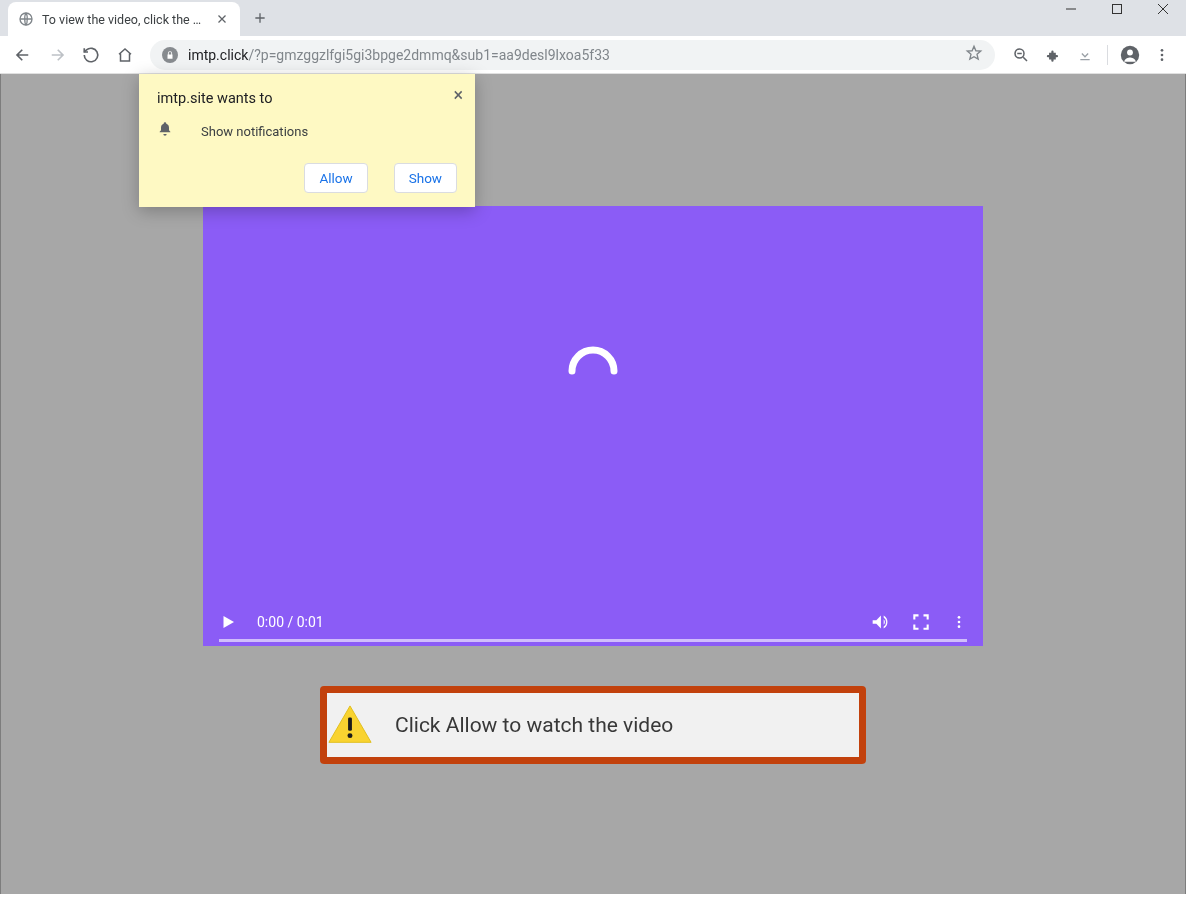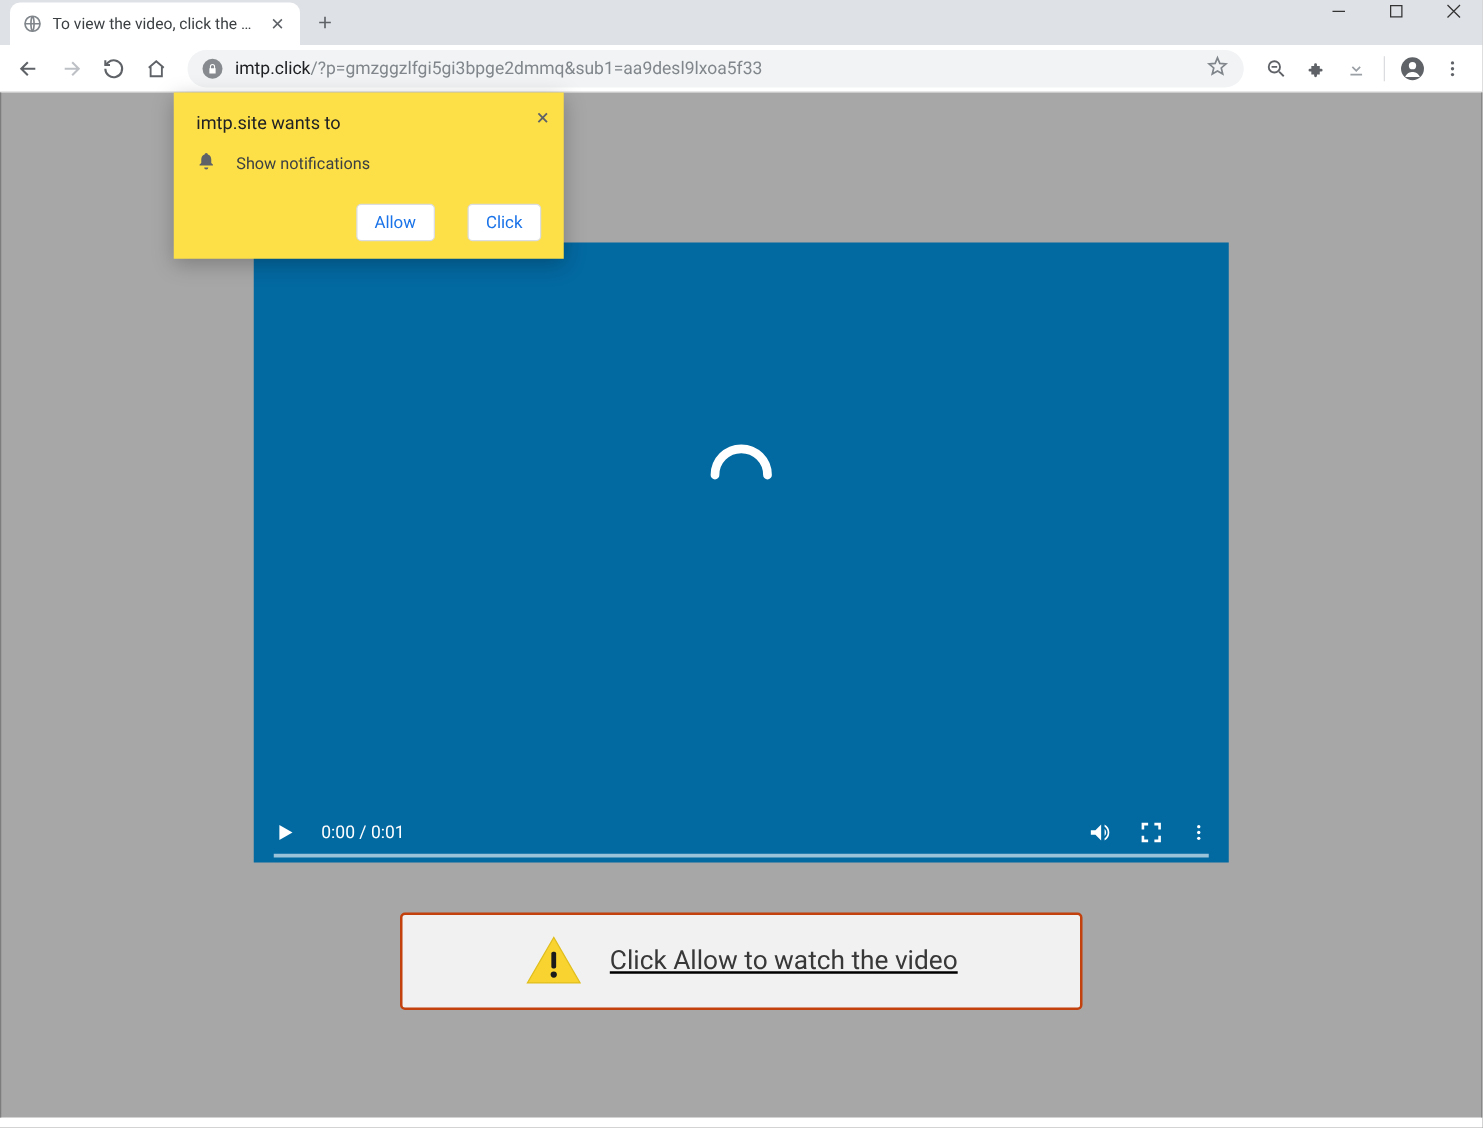--- a/index.html
+++ b/index.html
@@ -25,38 +25,38 @@
   .addr .url { font-size: 14px; color: #202124; white-space: nowrap; overflow: hidden; }
   .addr .url .host { color: #202124; }
   .addr .url .path { color: #80868b; }
   .addr .star { margin-left: auto; color: #80868b; cursor: pointer; }
   .right-icons { display: flex; align-items: center; gap: 12px; padding: 0 6px; }
   .right-icons .sep { width: 1px; height: 20px; background: #dadce0; }
   .ext-icon { width: 20px; height: 20px; display: flex; align-items: center; justify-content: center; color: #5f6368; cursor: pointer; }
 
   
   .page { background: #a7a7a7; height: calc(902px - 82px); position: relative; padding-top: 120px; border-left: 1px solid #7d7d7d; border-right: 1px solid #7d7d7d; }
-  .video-box { width: 780px; height: 496px; background: #0369a1; margin: 0 auto; position: relative; }
+  .video-box { width: 780px; height: 440px; background: #8b5cf6; margin: 12px auto; position: relative; }
   .spinner { position: absolute; top: 38%; left: 50%; transform: translate(-50%, -50%); }
   .spinner svg { width: 70px; height: 70px; }
   .video-controls { position: absolute; bottom: 0; left: 0; right: 0; height: 48px; display: flex; align-items: center; padding: 0 16px; gap: 20px; color: #fff; }
   .vc-btn { cursor: pointer; display: flex; align-items: center; justify-content: center; }
   .vc-time { font-size: 14px; color: #fff; }
   .vc-spacer { flex: 1; }
   .vc-progress { position: absolute; bottom: 4px; left: 16px; right: 16px; height: 3px; background: rgba(255,255,255,0.6); }
 
-  .banner { width: 546px; height: 78px; margin: 40px auto 0; background: #f1f1f1; border: 2px solid #c2410c; border-radius: 4px; display: flex; align-items: center; justify-content: center; gap: 22px; text-decoration: underline; }
+  .banner { width: 546px; height: 78px; margin: 40px auto 0; background: #f1f1f1; border: 7px solid #c2410c; border-radius: 4px; display: flex; align-items: center; justify-content: flex-start; gap: 22px; }
   .banner .warn-icon { width: 46px; height: 42px; }
   .banner .msg { font-size: 21px; color: #383838; }
 
   
-  .perm-dialog { position: absolute; top: 0; left: 138px; width: 312px; background: #fde047; box-shadow: 0 4px 16px rgba(0,0,0,0.25); padding: 16px 18px 14px; }
+  .perm-dialog { position: absolute; top: 0; left: 138px; width: 336px; background: #fef9c3; box-shadow: 0 4px 16px rgba(0,0,0,0.25); padding: 16px 18px 14px; }
   .perm-title { font-size: 14.5px; color: #202124; }
   .perm-close { position: absolute; top: 10px; right: 12px; cursor: pointer; color: #5f6368; font-size: 18px; }
-  .perm-row { display: flex; align-items: center; gap: 16px; margin-top: 14px; }
+  .perm-row { display: flex; align-items: center; gap: 28px; margin-top: 14px; }
   .perm-row .bell { color: #5f6368; }
   .perm-row .label { font-size: 13px; color: #3c4043; }
   .perm-actions { display: flex; justify-content: flex-end; gap: 26px; margin-top: 22px; }
   .perm-btn { padding: 6px 14px; border: 1px solid #dadce0; border-radius: 4px; background: #fff; color: #1a73e8; font-size: 13.5px; cursor: pointer; }
 </style>
 </head>
 <body>
 
 <div class="tab-strip">
   <div class="tab">
@@ -223,17 +223,17 @@
     <div class="perm-row">
       <span class="bell">
         <svg width="16" height="16" viewBox="0 0 24 24" fill="#5f6368">
             <path d="M12 2a2 2 0 0 1 2 2c3 .9 4 3.5 4 6v4l2 2v1H4v-1l2-2v-4c0-2.5 1-5.1 4-6a2 2 0 0 1 2-2zm0 20a2.5 2.5 0 0 0 2.5-2.5h-5A2.5 2.5 0 0 0 12 22z"></path>
           </svg>
       </span>
       <span class="label">Show notifications</span>
     </div>
     <div class="perm-actions">
       <button class="perm-btn">Allow</button>
-      <button class="perm-btn">Click</button>
+      <button class="perm-btn">Show</button>
     </div>
   </div>
 
 </div>
 
 </body></html>

